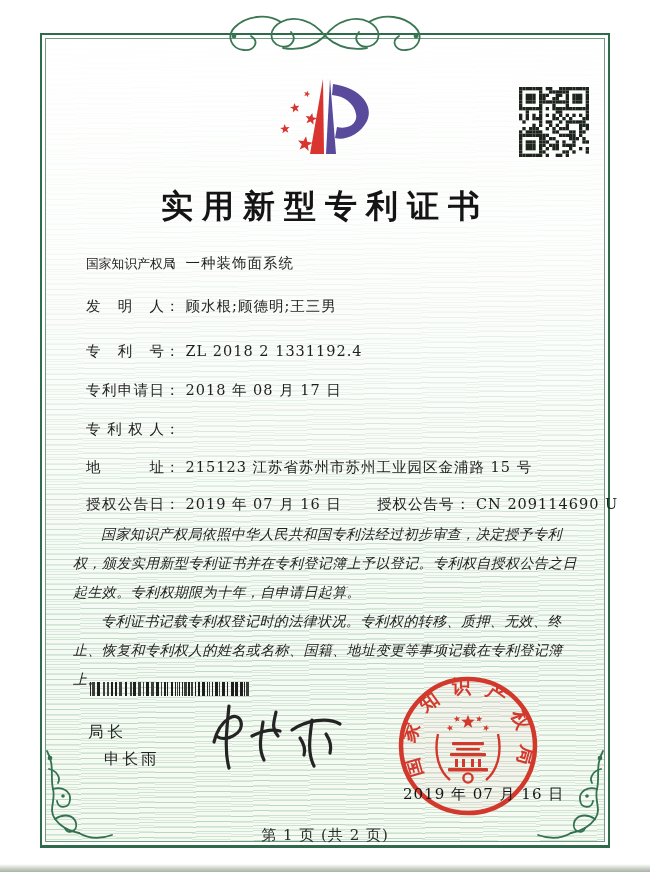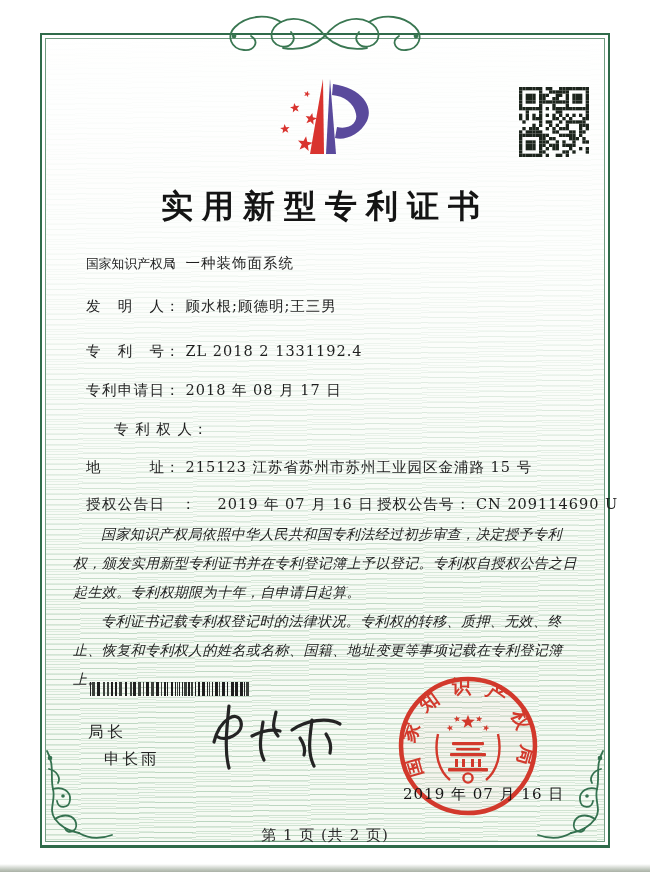--- a/index.html
+++ b/index.html
@@ -28,22 +28,22 @@
   .logo{left:260px;top:74px;}
   .qr{left:519px;top:87px;width:70px;height:70px;}
   .title{left:0;right:0;top:185px;text-align:center;font-size:32px;letter-spacing:9px;
          font-weight:600;color:#141414;}
   .row{left:86px;font-size:14.5px;display:flex;align-items:baseline;white-space:nowrap;color:#1e1e1e;}
   .flabel{display:inline-block;width:78px;text-align:justify;text-align-last:justify;font-weight:500;}
   .flabel.sm{font-size:12.8px;}
   .colon{margin:0 6px 0 1px;}
   .fval{letter-spacing:1px;}
   .row-name{top:254px;} .row-inventor{top:297px;} .row-patno{top:342px;}
-  .row-filing{top:381px;} .row-patentee{top:420px;margin-left:28px;} .row-addr{top:458px;}
-  .row-grant{top:495px;gap:16px;}
+  .row-filing{top:381px;} .row-patentee{top:420px;} .row-addr{top:458px;}
+  .row-grant{top:495px;}
   .grant-no{left:333px;top:495px;font-size:14.5px;display:flex;align-items:baseline;white-space:nowrap;margin-left:44px;}
   .grant-no .glabel{font-weight:500;letter-spacing:1px;}
   .paras{left:73px;width:506px;top:520px;font-size:14px;line-height:29px;
          letter-spacing:.4px;color:#222;font-style:italic;}
   .paras p{margin:0;text-indent:2em;}
   .barcode{left:90px;top:682px;width:167px;height:14px;display:flex;align-items:stretch;}
   .barcode i{display:block;height:100%;}
   .director-title{left:88px;top:722px;font-size:15.5px;letter-spacing:4px;color:#222;}
   .director-name{left:104px;top:749px;font-size:15.5px;letter-spacing:3px;color:#222;}
   .signature{left:188px;top:700px;}

